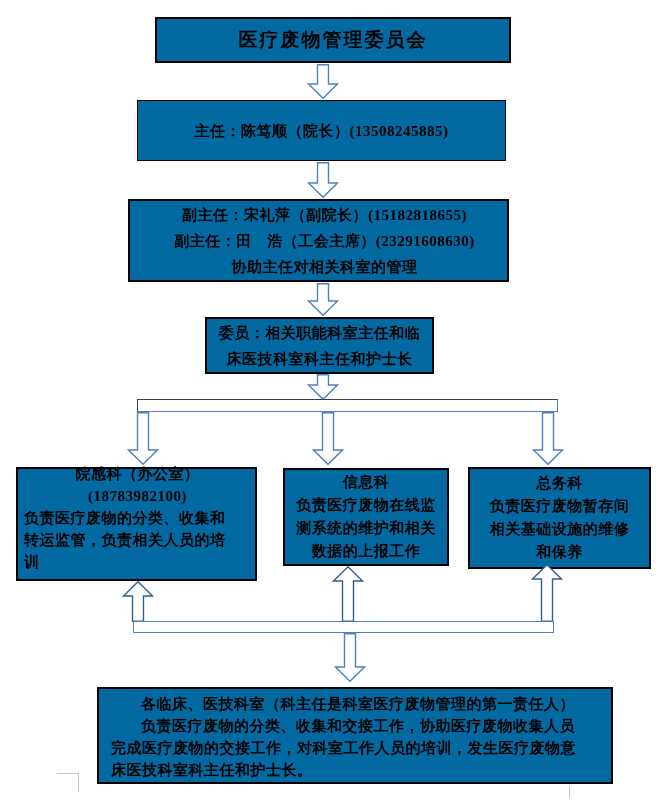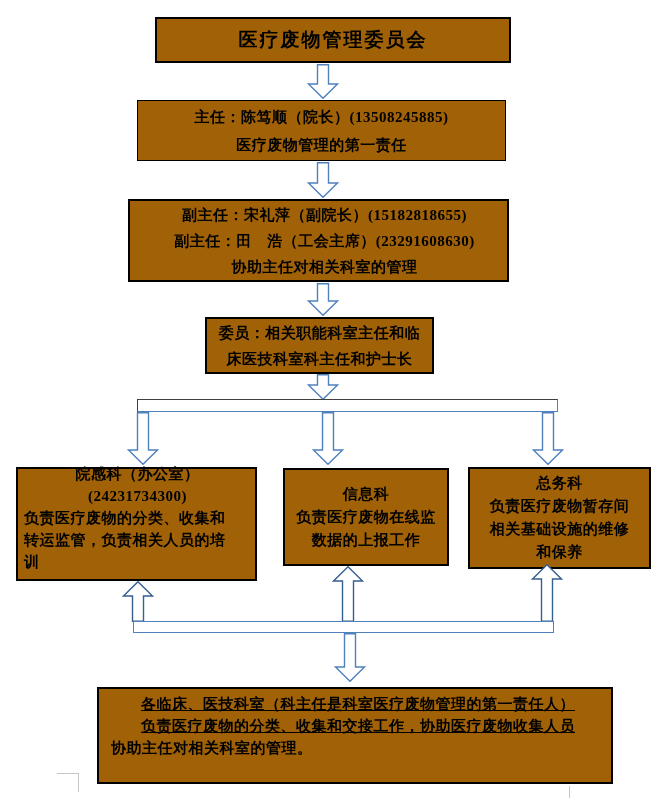--- a/index.html
+++ b/index.html
@@ -4,21 +4,21 @@
 <style>
   html, body { margin: 0; padding: 0; background: #ffffff; }
   body {
     width: 659px; height: 811px;
     font-family: "Liberation Serif", "DejaVu Serif", serif;
     font-weight: bold; color: #000;
   }
   .canvas { position: relative; width: 659px; height: 811px; background: #fff; overflow: hidden; }
 
   .node {
-    position: absolute; background: #a16207; border: 2px solid #000; box-sizing: border-box;
+    position: absolute; background: #0369a1; border: 2px solid #000; box-sizing: border-box;
     display: flex; flex-direction: column; justify-content: center;
   }
   .line { text-align: center; font-size: 15px; line-height: 26px; letter-spacing: 0.5px; white-space: nowrap; }
 
   .box-committee { left: 155px; top: 17px; width: 356px; height: 46px; }
   .box-committee .line { font-size: 19px; letter-spacing: 2px; line-height: 42px; }
 
   .box-director { left: 137px; top: 100px; width: 369px; height: 61px; border-width: 1px; }
   .box-director .line { line-height: 28px; }
 
@@ -33,21 +33,21 @@
   .box-infection .line.left { text-align: left; }
 
   .box-information { left: 283px; top: 468px; width: 166px; height: 98px; }
   .box-information .line { line-height: 23px; }
 
   .box-general { left: 468px; top: 467px; width: 183px; height: 102px; }
   .box-general .line { line-height: 23px; }
 
   .box-clinical { left: 97px; top: 687px; width: 516px; height: 97px; padding: 4px 12px; justify-content: flex-start; }
   .box-clinical .line { text-align: left; line-height: 22px; }
-  .box-clinical .line.indent { text-indent: 2em; text-decoration: underline; }
+  .box-clinical .line.indent { text-indent: 2em; }
 
   .bar { position: absolute; background: #fff; box-sizing: border-box; }
   .bar-top {
     left: 137px; top: 399px; width: 421px; height: 13px;
     border: 1px solid #4f81bd; border-top-color: #3f3f3f; border-left-color: #3f3f3f;
   }
   .bar-bottom { left: 133px; top: 621px; width: 421px; height: 12px; border: 1px solid #4f81bd; }
 
   .arrow { position: absolute; }
   .arrow svg { display: block; }
@@ -71,21 +71,20 @@
   </div>
 
   <div class="arrow down" style="left:307px; top:64px;">
     <svg width="32" height="35" viewBox="0 0 32 35">
         <polygon points="10.5,0.7 21.5,0.7 21.5,20 30.5,20 16,34.3 1.5,20 10.5,20"></polygon>
       </svg>
   </div>
 
   <div class="node box-director">
     <div class="line">主任：陈笃顺（院长）(13508245885)</div>
-    <div class="line">医疗废物管理的第一责任</div>
   </div>
 
   <div class="arrow down" style="left:307px; top:162px;">
     <svg width="32" height="36" viewBox="0 0 32 36">
         <polygon points="10.5,0.7 21.5,0.7 21.5,21 30.5,21 16,35.3 1.5,21 10.5,21"></polygon>
       </svg>
   </div>
 
   <div class="node box-deputy">
     <div class="line">副主任：宋礼萍（副院长）(15182818655)</div>
@@ -123,29 +122,30 @@
       </svg>
   </div>
   <div class="arrow down" style="left:532px; top:412px;">
     <svg width="32" height="53" viewBox="0 0 32 53">
         <polygon points="10.5,0.7 21.5,0.7 21.5,38 30.5,38 16,52.3 1.5,38 10.5,38"></polygon>
       </svg>
   </div>
 
   <div class="node box-infection">
     <div class="line">院感科（办公室）</div>
-    <div class="line">(24231734300)</div>
+    <div class="line">(18783982100)</div>
     <div class="line left">负责医疗废物的分类、收集和</div>
     <div class="line left">转运监管，负责相关人员的培</div>
     <div class="line left">训</div>
   </div>
 
   <div class="node box-information">
     <div class="line">信息科</div>
     <div class="line">负责医疗废物在线监</div>
+    <div class="line">测系统的维护和相关</div>
     <div class="line">数据的上报工作</div>
   </div>
 
   <div class="node box-general">
     <div class="line">总务科</div>
     <div class="line">负责医疗废物暂存间</div>
     <div class="line">相关基础设施的维修</div>
     <div class="line">和保养</div>
   </div>
 
@@ -169,19 +169,20 @@
 
   <div class="arrow down" style="left:334px; top:633px;">
     <svg width="32" height="49" viewBox="0 0 32 49">
         <polygon points="10.5,0.7 21.5,0.7 21.5,34 30.5,34 16,48.3 1.5,34 10.5,34"></polygon>
       </svg>
   </div>
 
   <div class="node box-clinical">
     <div class="line indent">各临床、医技科室（科主任是科室医疗废物管理的第一责任人）</div>
     <div class="line indent">负责医疗废物的分类、收集和交接工作，协助医疗废物收集人员</div>
-    <div class="line">协助主任对相关科室的管理。</div>
+    <div class="line">完成医疗废物的交接工作，对科室工作人员的培训，发生医疗废物意</div>
+    <div class="line">床医技科室科主任和护士长。</div>
   </div>
 
   <div class="guide-corner"></div>
   <div class="guide-tick"></div>
 
 </div>
 
 </body></html>

